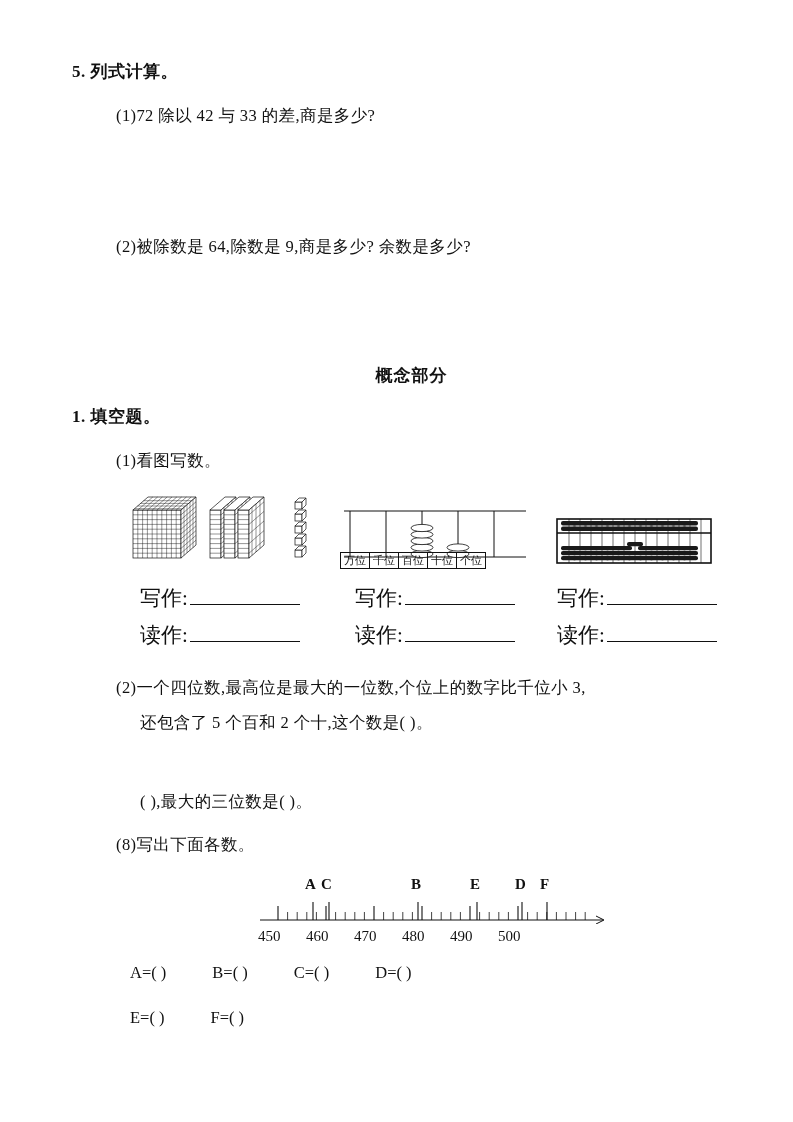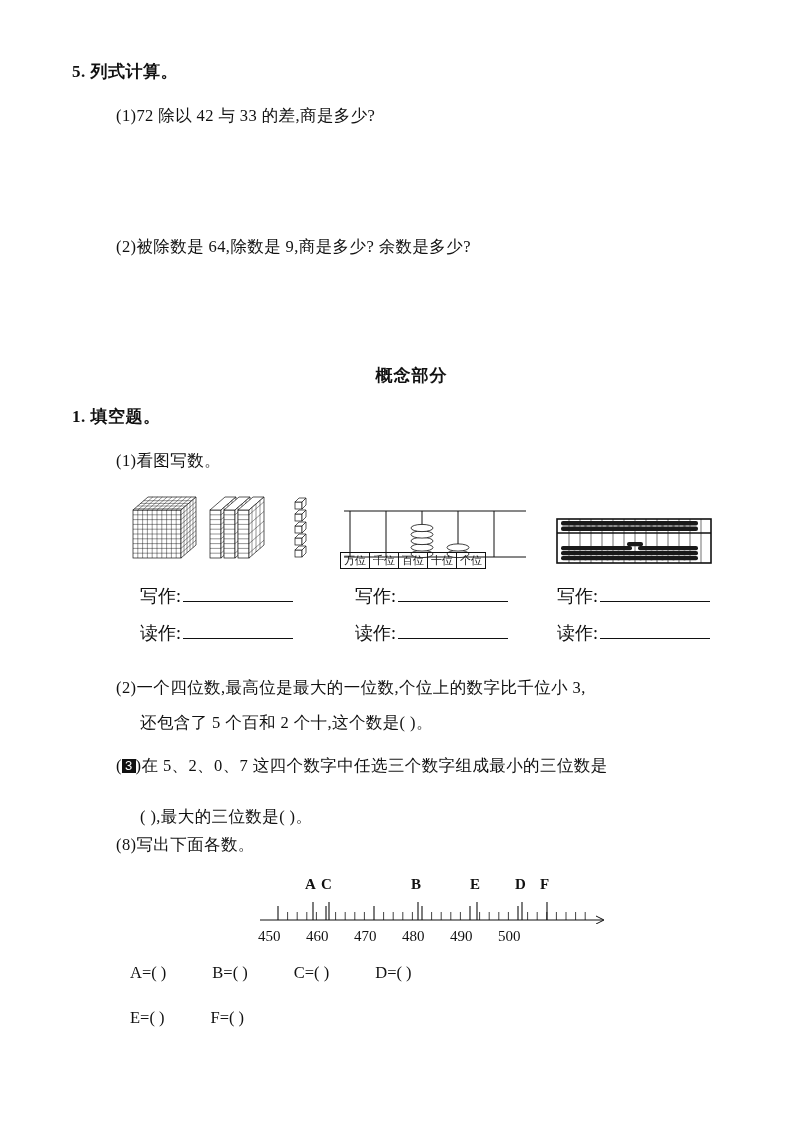--- a/index.html
+++ b/index.html
@@ -50,21 +50,21 @@
   
   .blank-line {
     display: inline-block;
     border-bottom: 1px solid #111;
     height: 0;
     vertical-align: baseline;
   }
 
   .write-row {
     position: absolute;
-    font-size: 18px;
+    font-size: 21px;
     white-space: nowrap;
   }
   .write-row .blank-line {
     width: 110px;
     margin-left: 2px;
   }
 
   
   .fig {
     position: absolute;
@@ -458,24 +458,21 @@
   <div class="write-row" style="left:557px; top:584px;">
     <span>写作:</span><span class="blank-line"></span>
   </div>
   <div class="write-row" style="left:557px; top:621px;">
     <span>读作:</span><span class="blank-line"></span>
   </div>
 
   <div class="q-text" style="left:116px; top:677px;">(2)一个四位数,最高位是最大的一位数,个位上的数字比千位小 3,</div>
   <div class="q-text" style="left:140px; top:712px;">还包含了 5 个百和 2 个十,这个数是(        )。</div>
 
-  <div class="q-text" style="left:116px; top:755px;">
-    (<span class="boxnum">3</span>)<span>在 5、2、0、7 这四个数字中任选三个数字组成最小的三位数是</span>
-  </div>
-  <div class="q-text" style="left:140px; top:791px;margin-top:15px;">(        ),最大的三位数是(        )。</div>
+  <div class="q-text" style="left:140px; top:791px;">(        ),最大的三位数是(        )。</div>
 
   <div class="q-text" style="left:116px; top:834px;">(8)写出下面各数。</div>
 
   <div class="nl-letter" style="left:305px; top:876px;">A</div>
   <div class="nl-letter" style="left:321px; top:876px;">C</div>
   <div class="nl-letter" style="left:411px; top:876px;">B</div>
   <div class="nl-letter" style="left:470px; top:876px;">E</div>
   <div class="nl-letter" style="left:515px; top:876px;">D</div>
   <div class="nl-letter" style="left:540px; top:876px;">F</div>
 

